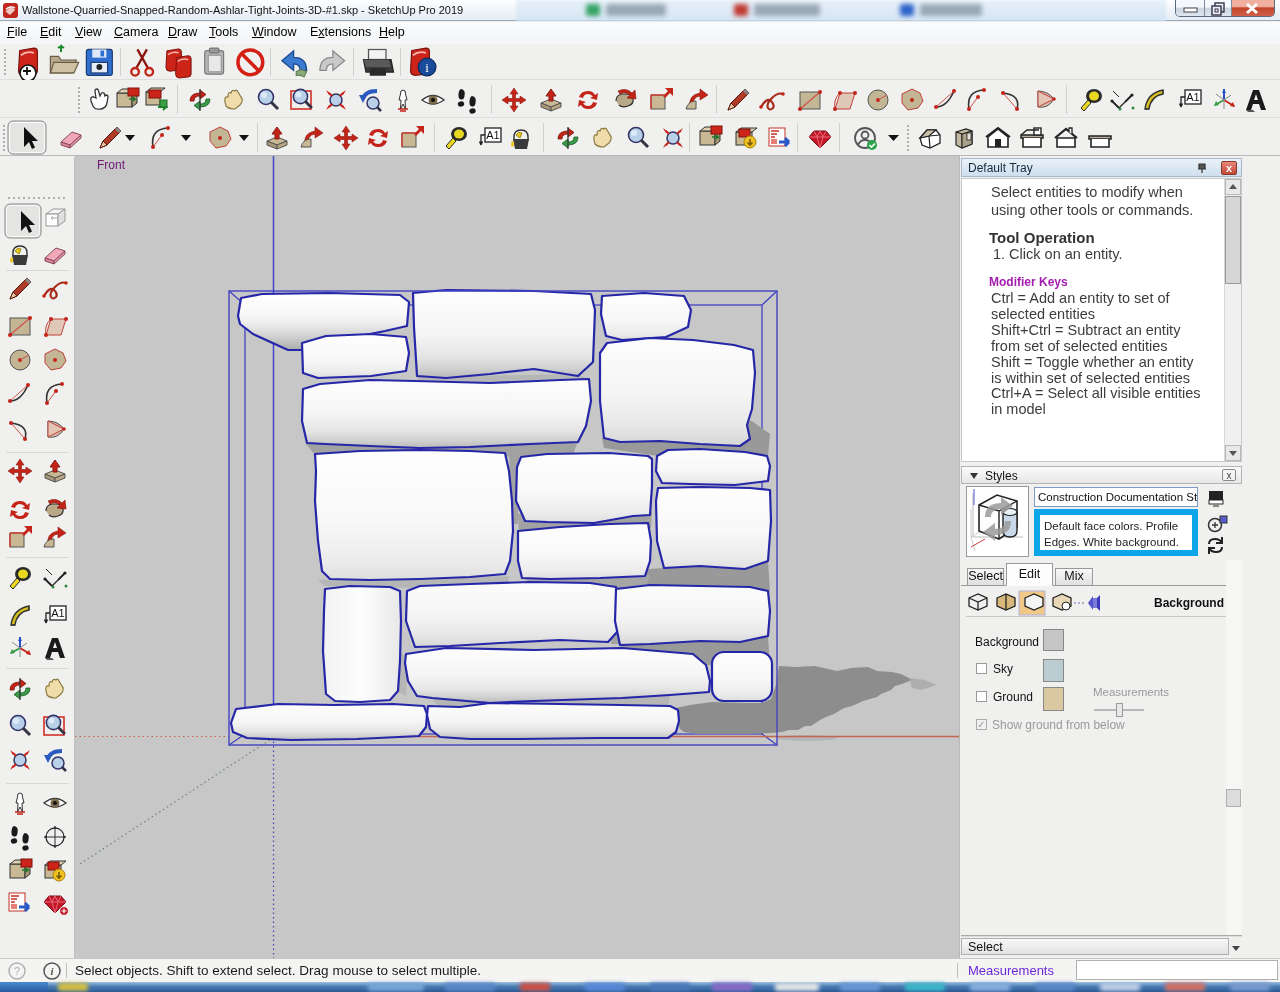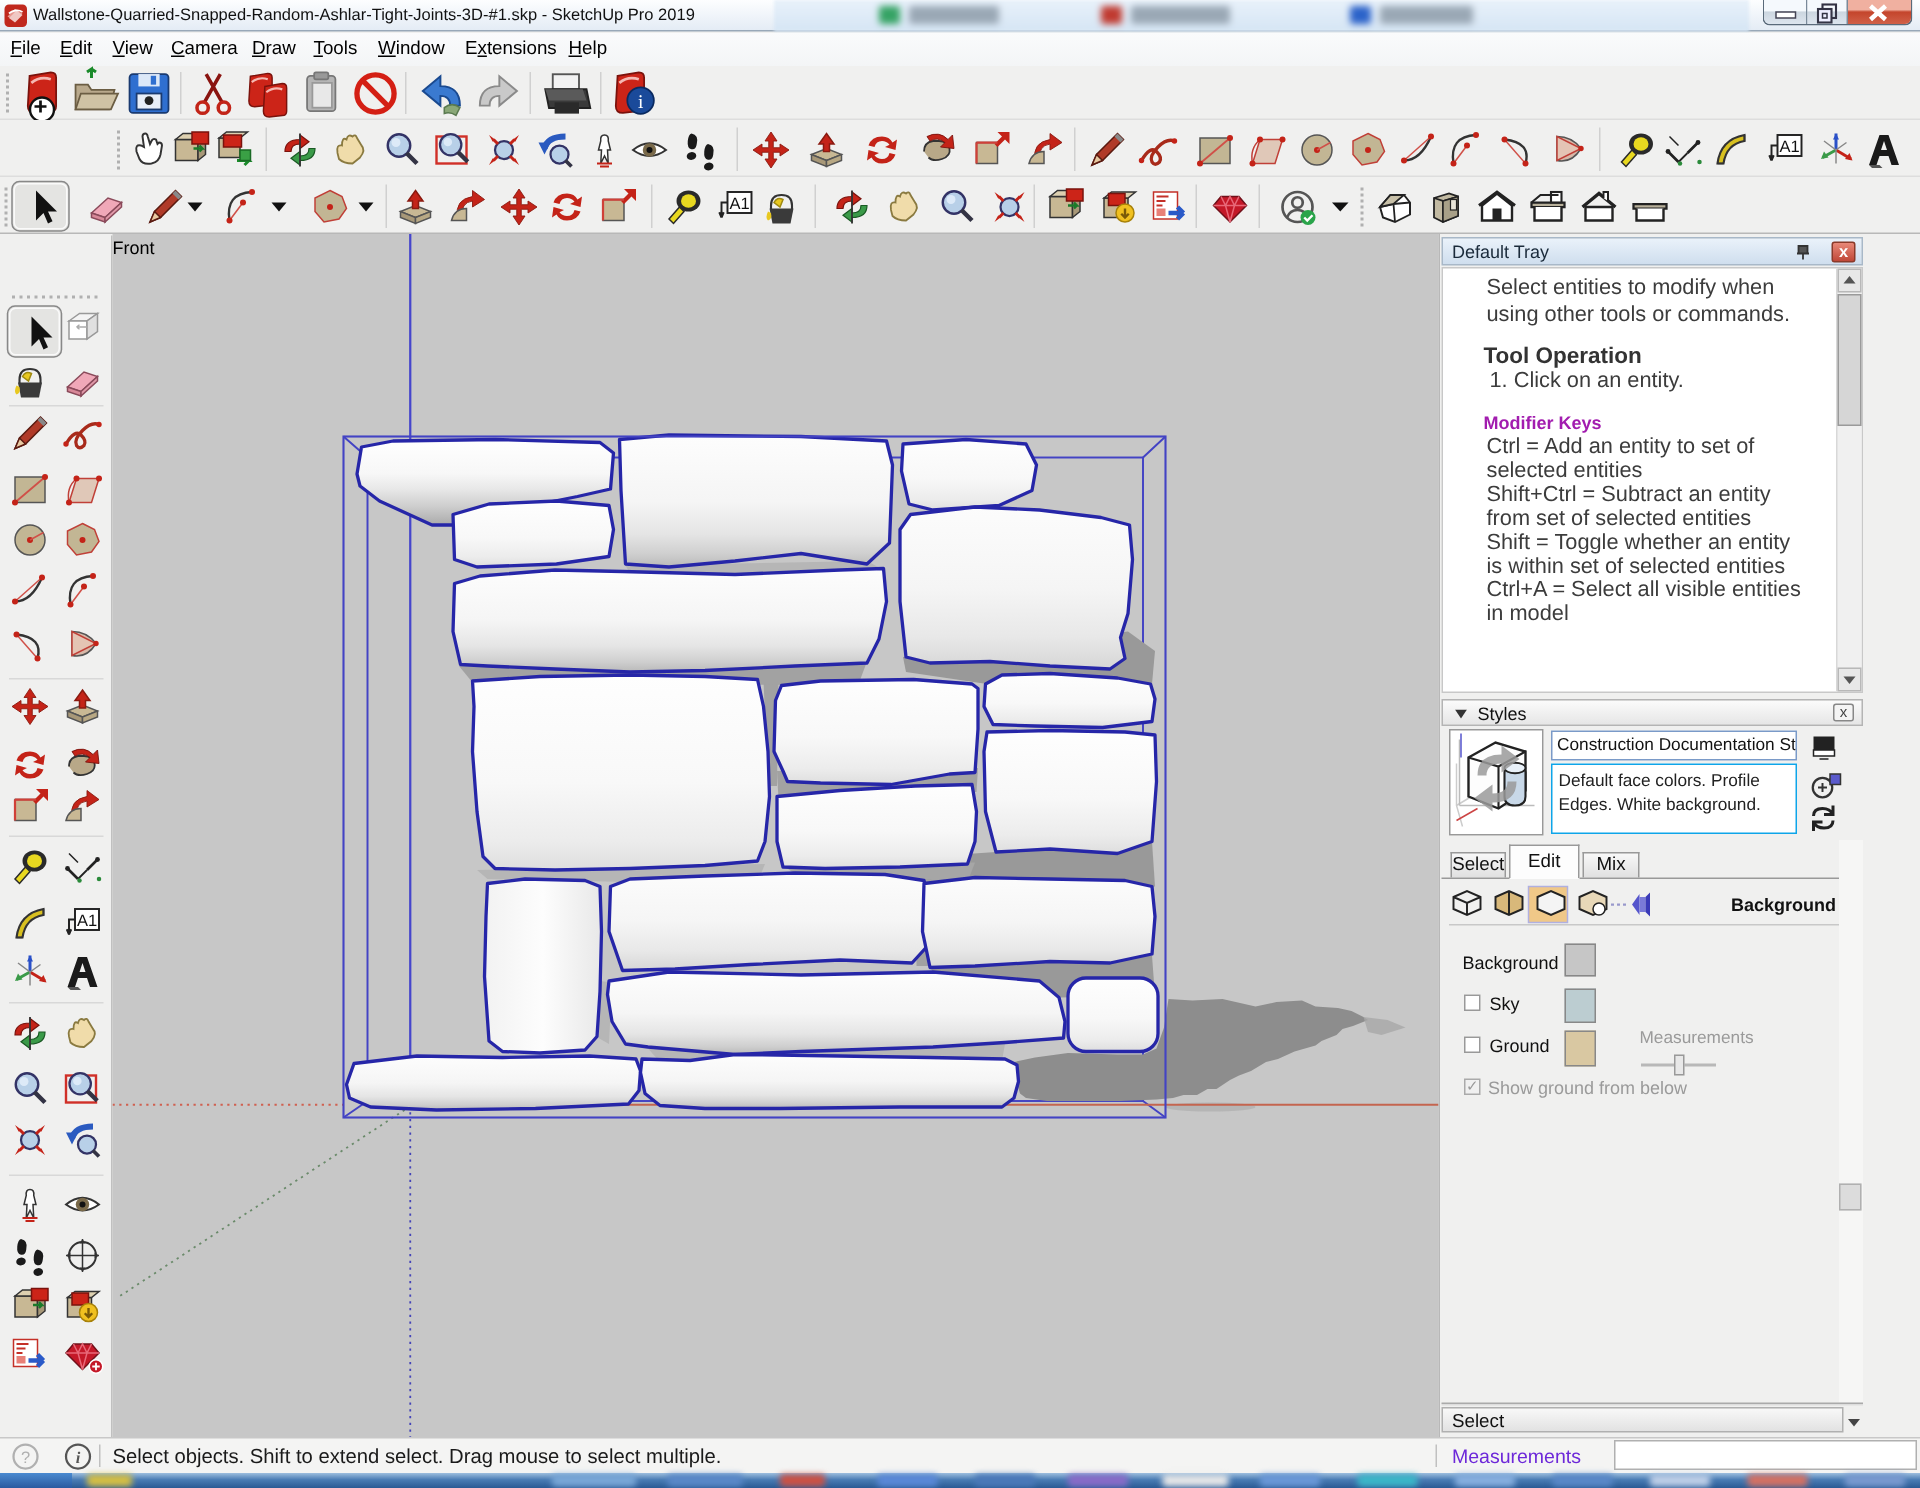--- a/index.html
+++ b/index.html
@@ -12,21 +12,21 @@
 #capbtns .cb.close{background:linear-gradient(#f0b0a0 40%,#c4452c 50%,#d06048)}
 #menubar{position:absolute;left:0;top:22px;width:1280px;height:37px;background:linear-gradient(#fafbfc,#eff1f3);border-bottom:1px solid #d8dade}
 #menubar span{position:absolute;top:3px;font-size:12.5px;color:#000}
 #menubar u{text-decoration:underline}
 .tbrow{position:absolute;left:0;width:1280px;background:#f0f0ef}
 #tb1{top:44px;height:36px;border-bottom:1px solid #dddddd}
 #tb2{top:81px;height:37px;border-bottom:1px solid #dddddd}
 #tb3{top:119px;height:37px;border-bottom:1px solid #b8b8b8}
 #palette{position:absolute;left:0;top:157px;width:75px;height:801px;background:#f0f0ef;border-right:1px solid #c0c0c0}
 #canvas{position:absolute;left:75px;top:156px;width:922px;height:802px;background:#c7c7c7}
-#fronttxt{position:absolute;left:0;top:2px;font-size:12px;color:#000000}
+#fronttxt{position:absolute;left:22px;top:2px;font-size:12px;color:#701a75}
 #tray{position:absolute;left:959px;top:156px;width:283px;height:802px;background:#f0f0ef;border-left:1px solid #b8b8b8}
 #statusbar{position:absolute;left:0;top:958px;width:1280px;height:24px;background:#f4f4f3;border-top:1px solid #c8c8c8}
 #taskbar{position:absolute;left:0;top:982px;width:1280px;height:10px;background:linear-gradient(#9dbede,#4a7cb4 45%,#2a5a94)}
 </style></head><body>
 <div id="titlebar">
  <svg class="ticon" viewBox="0 0 17 18">
       <rect x="1" y="2" width="15" height="15" rx="3" fill="#c0281e"></rect>
       <path d="M3 10 L8 5 L13 8 L8 13 Z" fill="#e89890"></path>
       <path d="M4 11 L9 6 L13 9 L8 14 Z" fill="#f0c8c4"></path>
       <path d="M4 8 C6 6 10 5 13 7" stroke="#fff" stroke-width="1.2" fill="none"></path>
@@ -680,21 +680,21 @@
         <path d="M4 60 L18 52" stroke="#cc4444"></path>
    <path d="M12 18 L30 8 L50 14 L50 40 L32 52 L12 44 Z" fill="#fdfdfd" stroke="#222" stroke-width="1.6"></path>
    <path d="M12 18 L32 24 L50 14 M32 24 L32 52" fill="none" stroke="#222" stroke-width="1.4"></path>
    <path d="M36 28 Q36 22 43 22 Q50 22 50 28 L50 44 Q50 50 43 50 Q36 50 36 44 Z" fill="#c8d8e8" stroke="#222" stroke-width="1.4"></path>
    <ellipse cx="43" cy="25" rx="7" ry="3.5" fill="#e8f0f8" stroke="#222" stroke-width="1.2"></ellipse>
    <path d="M18 30 Q18 16 34 16 L34 10 L46 19 L34 28 L34 22 Q24 22 24 30 Z" fill="#9a9a9a" opacity=".85"></path>
    <path d="M44 34 Q44 48 28 48 L28 54 L16 45 L28 36 L28 42 Q38 42 38 34 Z" fill="#9a9a9a" opacity=".85"></path>
   </svg>
  </div>
  <div style="position:absolute;left:74px;top:331px;width:164px;height:20px;background:#fff;border:1px solid #7a9ac8;font-size:11.5px;color:#111;line-height:18px;padding-left:3px;white-space:nowrap;overflow:hidden">Construction Documentation Sty</div>
- <div style="position:absolute;left:74px;top:353px;width:164px;height:47px;background:#fff;border:1px solid #0ea5e9;font-size:11.5px;color:#222;line-height:16px;padding:3px 4px">Default face colors. Profile<br>Edges. White background.</div>
+ <div style="position:absolute;left:74px;top:353px;width:164px;height:47px;background:#fff;border:6px solid #0ea5e9;font-size:11.5px;color:#222;line-height:16px;padding:3px 4px">Default face colors. Profile<br>Edges. White background.</div>
  <svg style="position:absolute;left:247px;top:333px" width="20" height="18">
       <rect x="2" y="2" width="14" height="9" fill="#222"></rect>
       <rect x="2" y="11" width="14" height="4" fill="#fff" stroke="#222"></rect>
       <path d="M6 17 L12 17" stroke="#222"></path>
     </svg>
  <svg style="position:absolute;left:246px;top:358px" width="22" height="20">
       <circle cx="9" cy="11" r="6.5" fill="none" stroke="#333" stroke-width="1.5"></circle>
       <path d="M6 11 h6 M9 8 v6" stroke="#333" stroke-width="1.3"></path>
       <path d="M13 6 L17 3" stroke="#333"></path>
       <rect x="14" y="2" width="7" height="7" fill="#5a5acc" stroke="#333"></rect>

